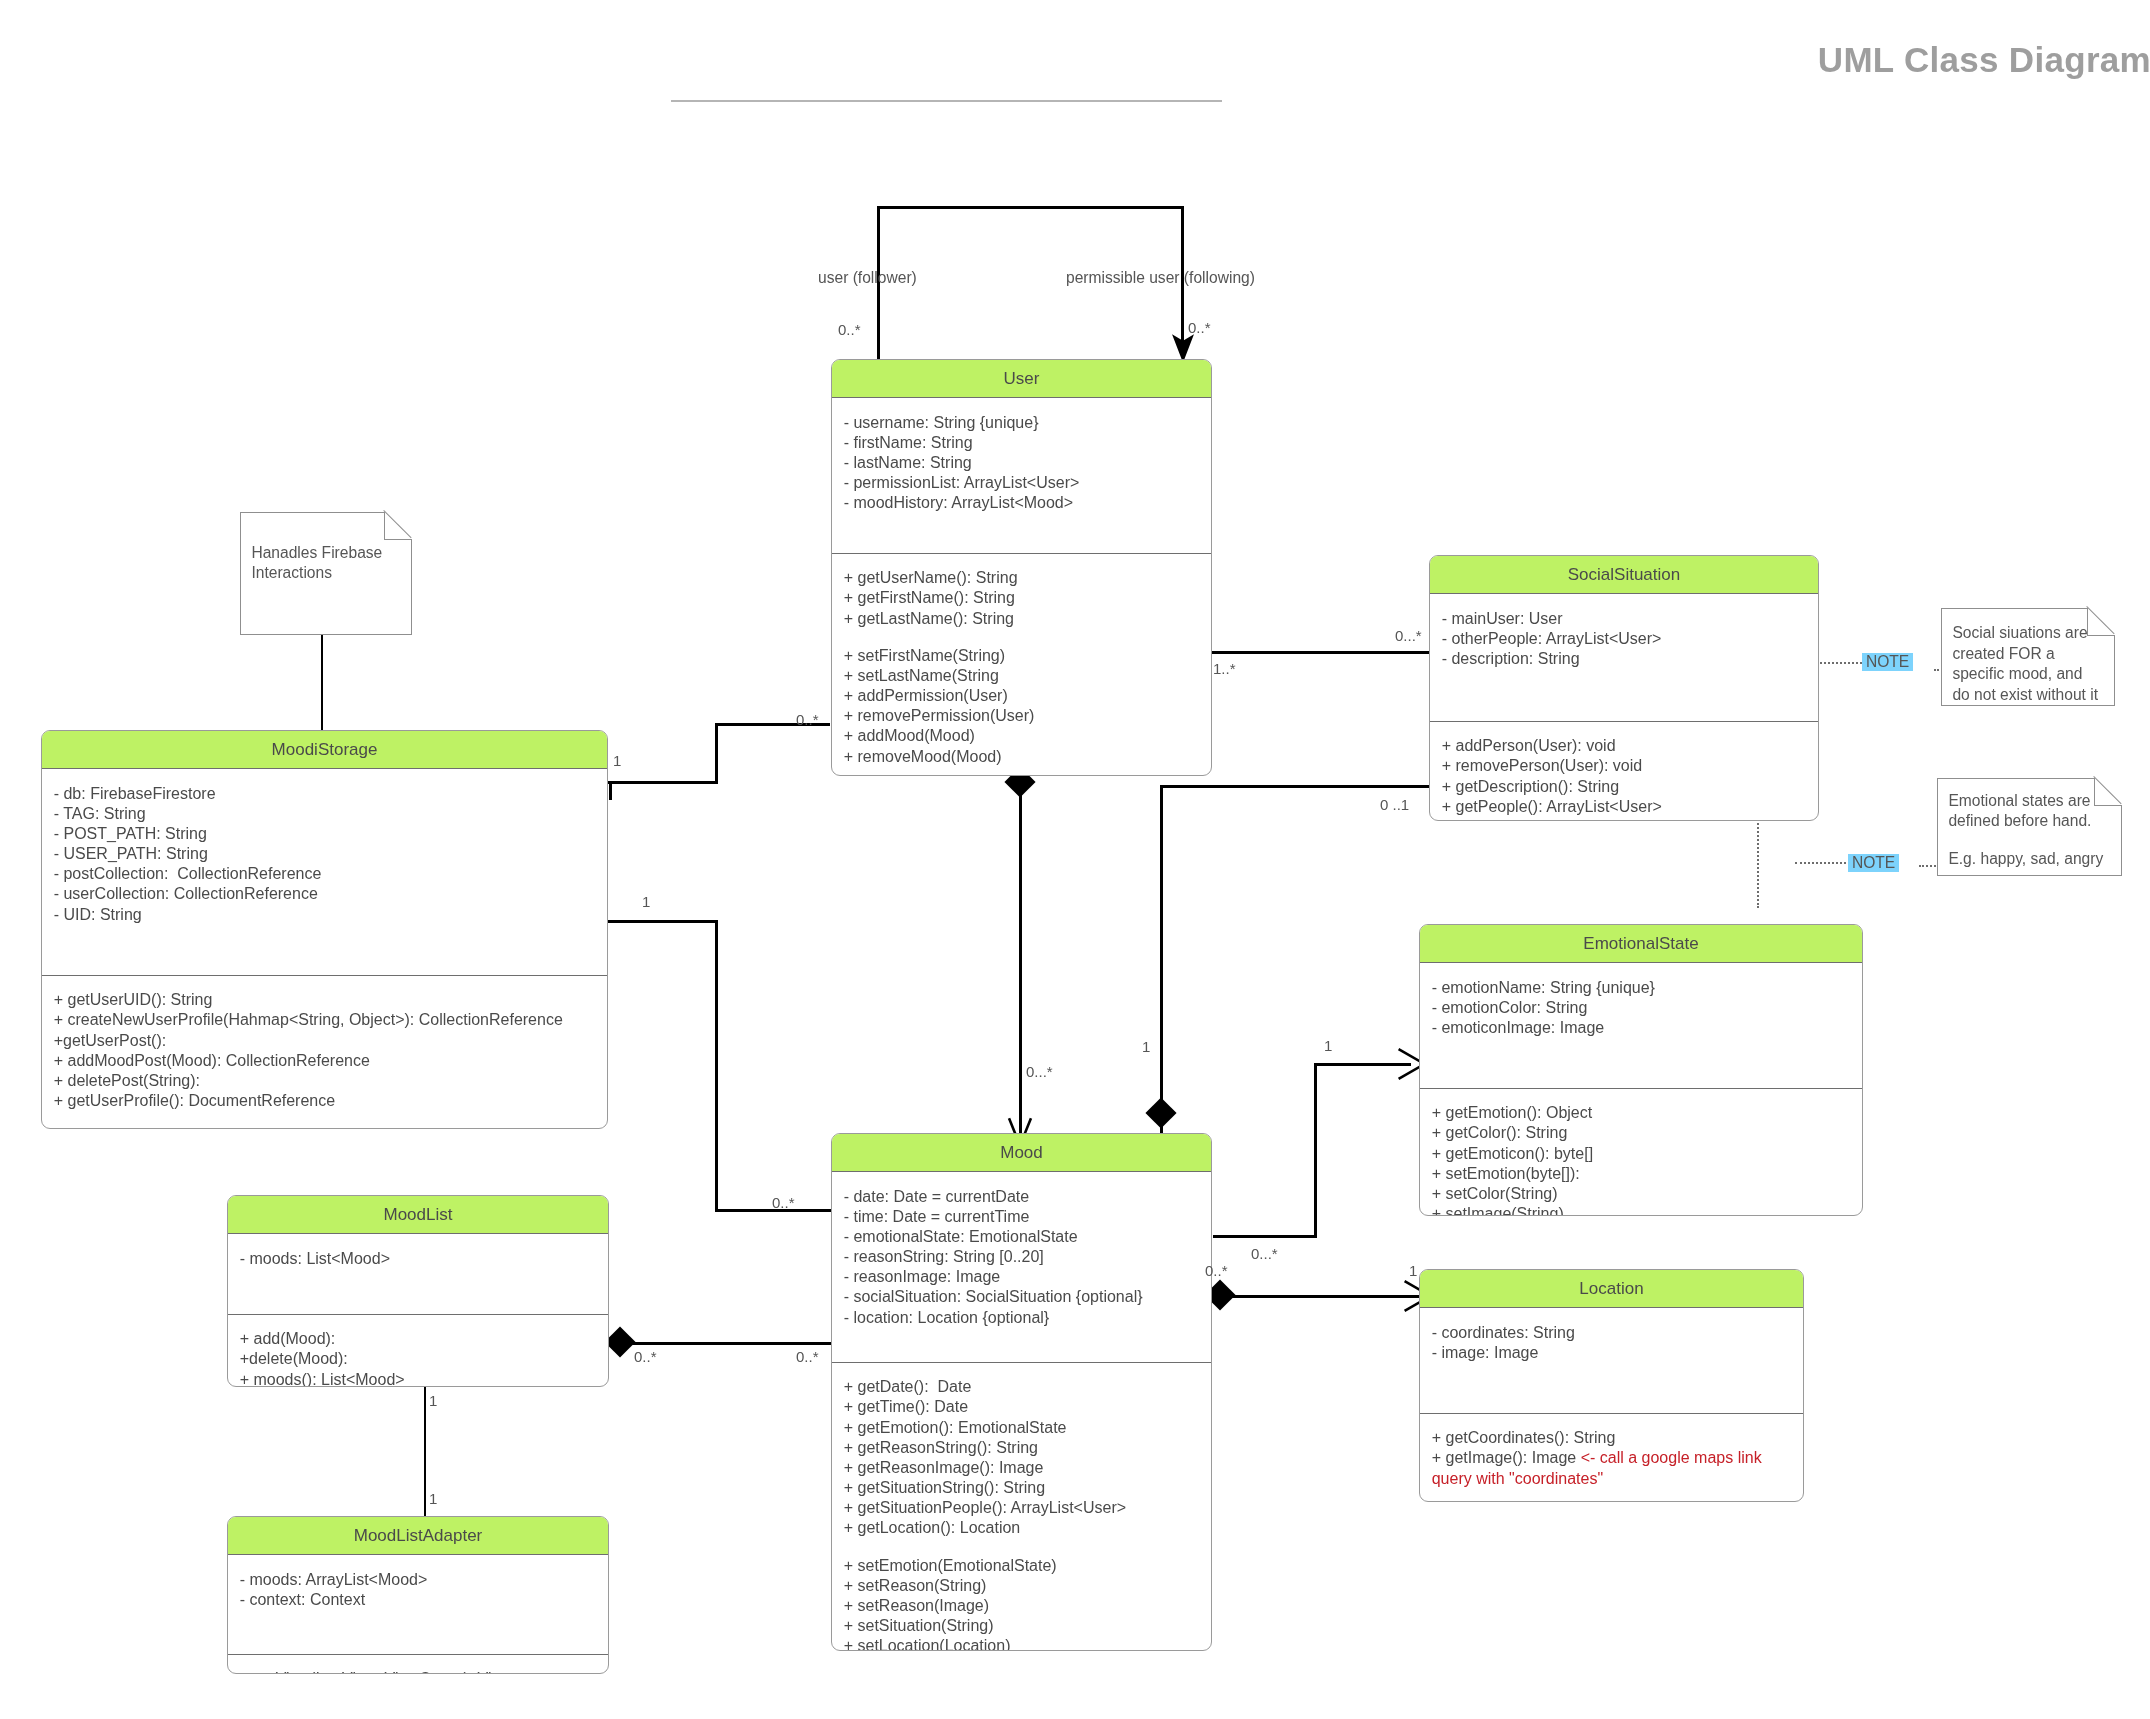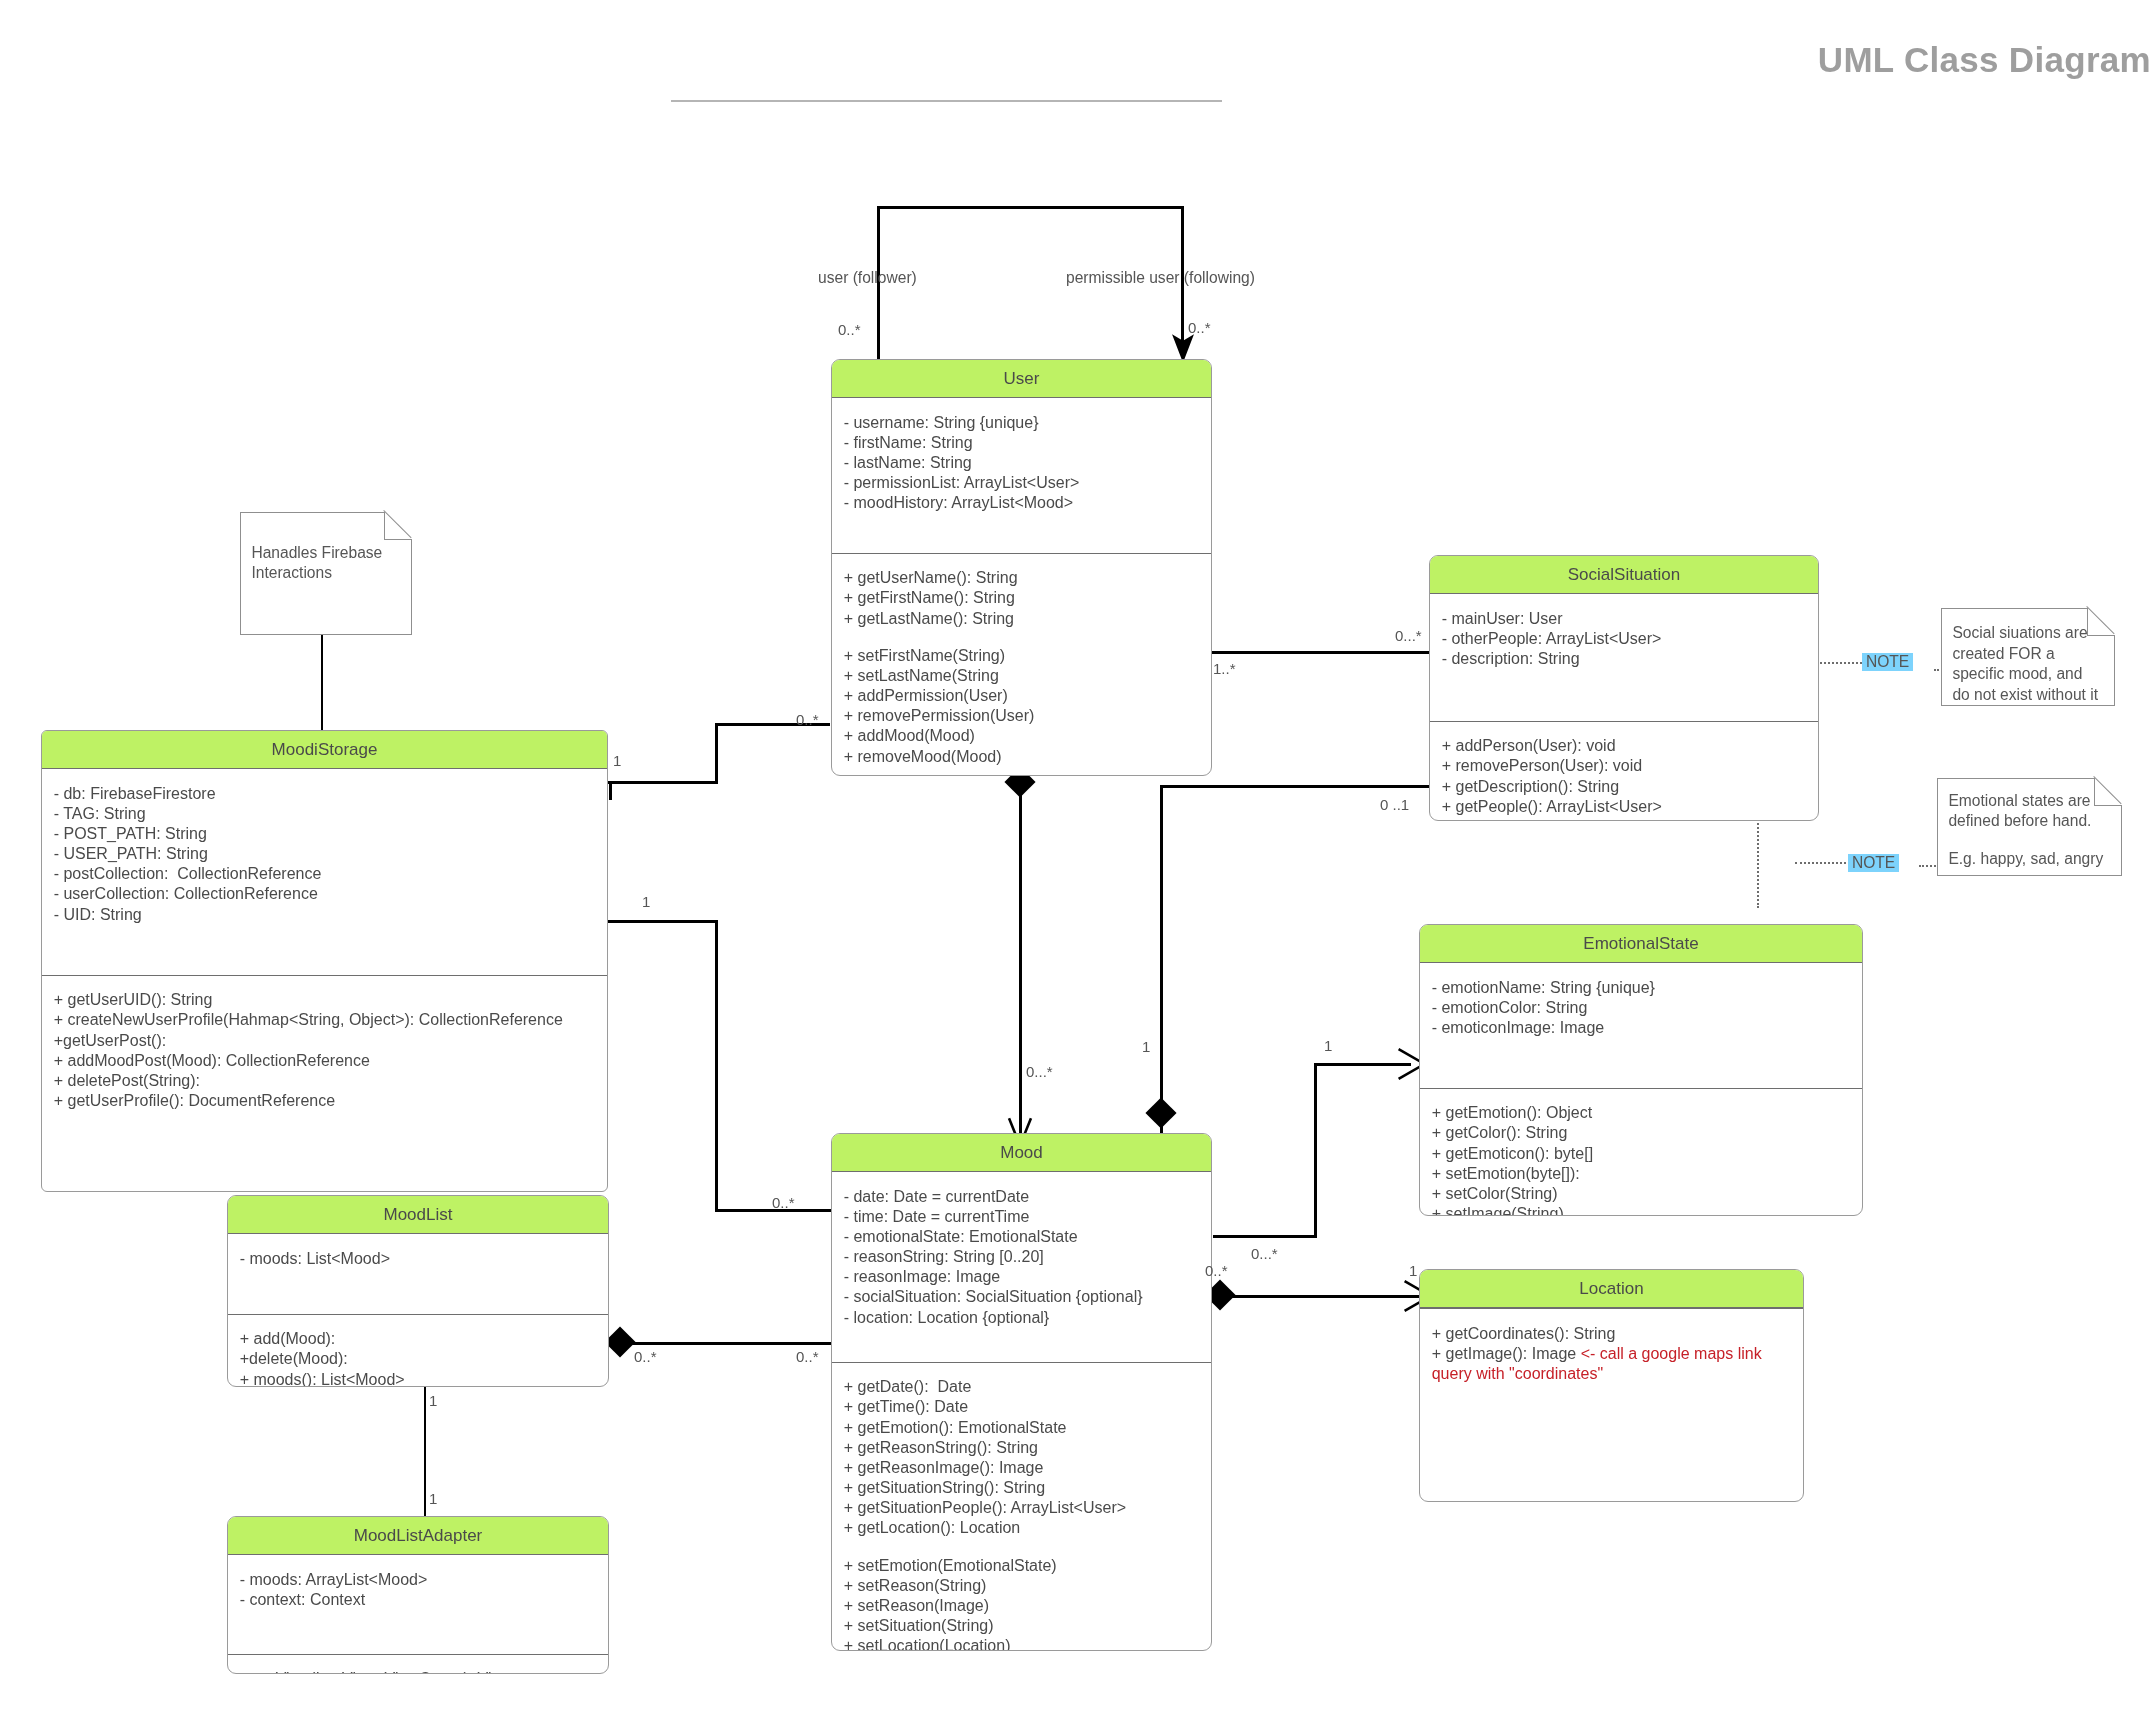--- a/index.html
+++ b/index.html
@@ -290,21 +290,21 @@
       <div class="gap"></div>
       <div class="row">+ setFirstName(String)</div>
       <div class="row">+ setLastName(String</div>
       <div class="row">+ addPermission(User)</div>
       <div class="row">+ removePermission(User)</div>
       <div class="row">+ addMood(Mood)</div>
       <div class="row">+ removeMood(Mood)</div>
     </div>
   </div>
 
-  <div class="uml-class" style="left:41px; top:730px; width:567px; height:462px;border-radius:6px;">
+  <div class="uml-class" style="left:41px; top:730px; width:567px; height:399px;">
     <div class="cls-title">MoodiStorage</div>
     <div class="cls-section" style="height:177px;">
       <div class="row">- db: FirebaseFirestore</div>
       <div class="row">- TAG: String</div>
       <div class="row">- POST_PATH: String</div>
       <div class="row">- USER_PATH: String</div>
       <div class="row">- postCollection:  CollectionReference</div>
       <div class="row">- userCollection: CollectionReference</div>
       <div class="row">- UID: String</div>
     </div>
@@ -374,20 +374,24 @@
       <div class="row">+ setEmotion(EmotionalState)</div>
       <div class="row">+ setReason(String)</div>
       <div class="row">+ setReason(Image)</div>
       <div class="row">+ setSituation(String)</div>
       <div class="row">+ setLocation(Location)</div>
     </div>
   </div>
 
   <div class="uml-class" style="left:1419px; top:1269px; width:385px; height:233px;">
     <div class="cls-title">Location</div>
+    <div class="cls-section" style="height:76px;">
+      <div class="row">- coordinates: String</div>
+      <div class="row">- image: Image</div>
+    </div>
     <div class="cls-section divider-top">
       <div class="row">+ getCoordinates(): String</div>
       <div class="wrapline"><span>+ getImage(): Image </span><span class="note-red">&lt;- call a google maps link query with "coordinates"</span></div>
       <div class="gap"></div>
 
     </div>
   </div>
 
   <div class="uml-class" style="left:227px; top:1195px; width:382px; height:192px;">
     <div class="cls-title">MoodList</div>

